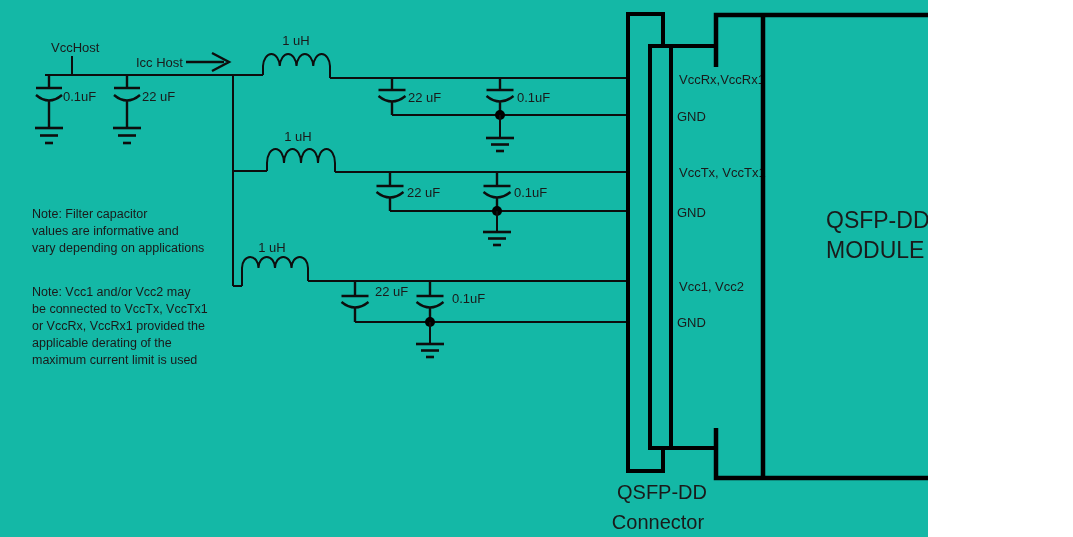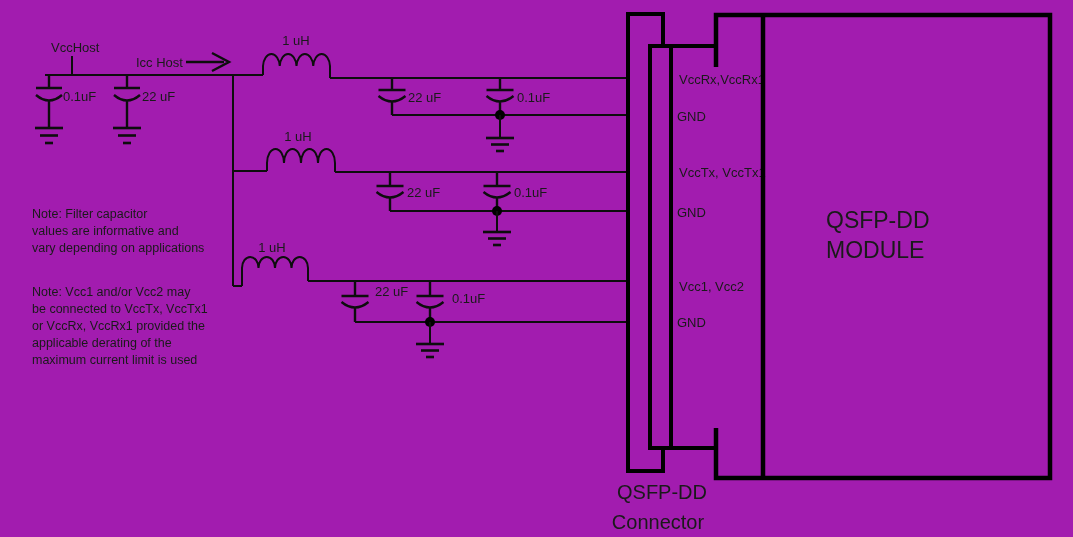--- a/index.html
+++ b/index.html
@@ -1,19 +1,19 @@
 <!DOCTYPE html>
 <html><head>
 <meta charset="utf-8">
 <style>
   html,body{margin:0;padding:0;background:#ffffff;}
   .canvas{
     position:relative;
-    width:1073px;height:537px;
-    background:#a21caf;
+    width:928px;height:537px;
+    background:#14b8a6;
     font-family:"Liberation Sans", sans-serif;
     overflow:hidden;
   }
   svg{display:block;}
   text{
     font-family:"Liberation Sans", sans-serif;
     fill:#1a1a1a;
   }
   .lbl{font-size:13px;}
   .note{font-size:12.5px;}

